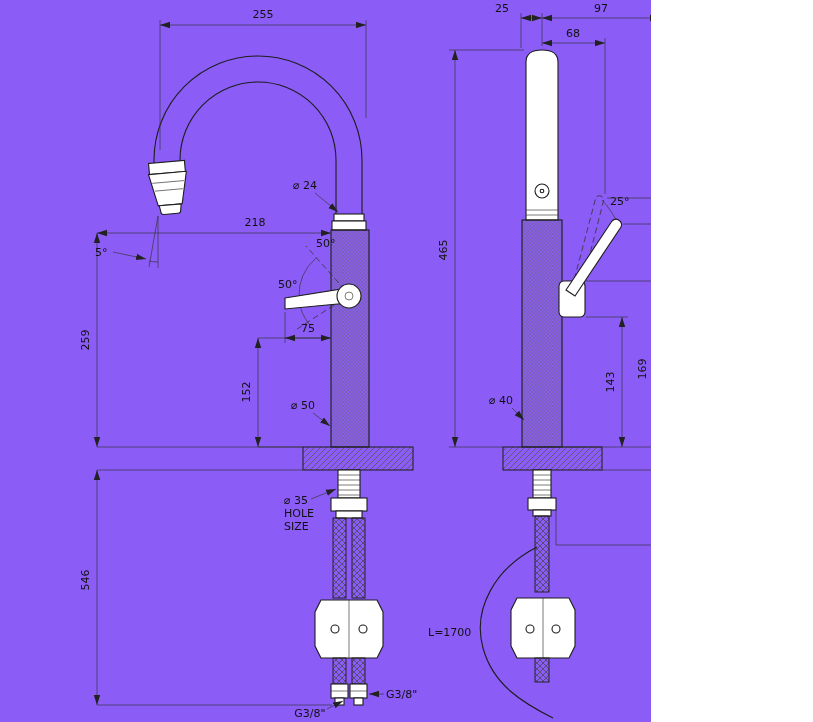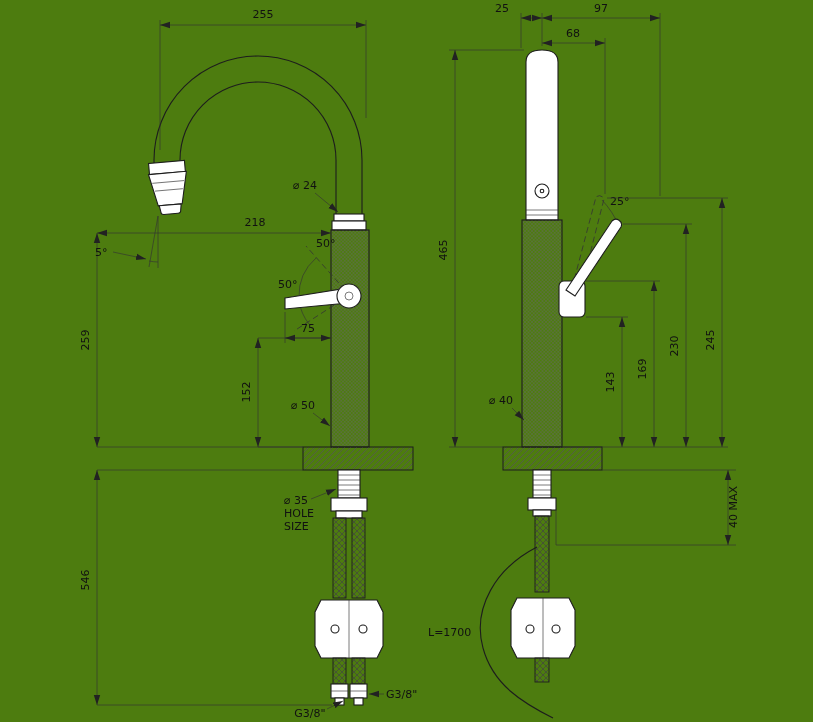--- a/index.html
+++ b/index.html
@@ -1,16 +1,16 @@
 <!DOCTYPE html>
 <html><head>
 <meta charset="utf-8">
 <style>
   html,body{margin:0;padding:0;background:#fff;}
-  .stage{position:relative;width:813px;height:722px;background:#4d7c0f;overflow:hidden;}
+  .stage{position:relative;width:651px;height:722px;background:#8b5cf6;overflow:hidden;}
   svg{display:block;}
   text{font:11px "DejaVu Sans", sans-serif;fill:#111;}
   .o{fill:#fff;stroke:#1d1d1d;stroke-width:1.1;}
   .on{fill:none;stroke:#1d1d1d;stroke-width:1.1;}
   .k{fill:url(#knurl);stroke:#1d1d1d;stroke-width:1.1;}
   .b{fill:url(#braid);stroke:#1d1d1d;stroke-width:0.9;}
   .h{fill:url(#hatch);stroke:#1d1d1d;stroke-width:1;}
   .t{stroke:#333;stroke-width:0.65;fill:none;}
   .dash{stroke:#333;stroke-width:0.8;stroke-dasharray:6 3.5;fill:none;}
 </style>

